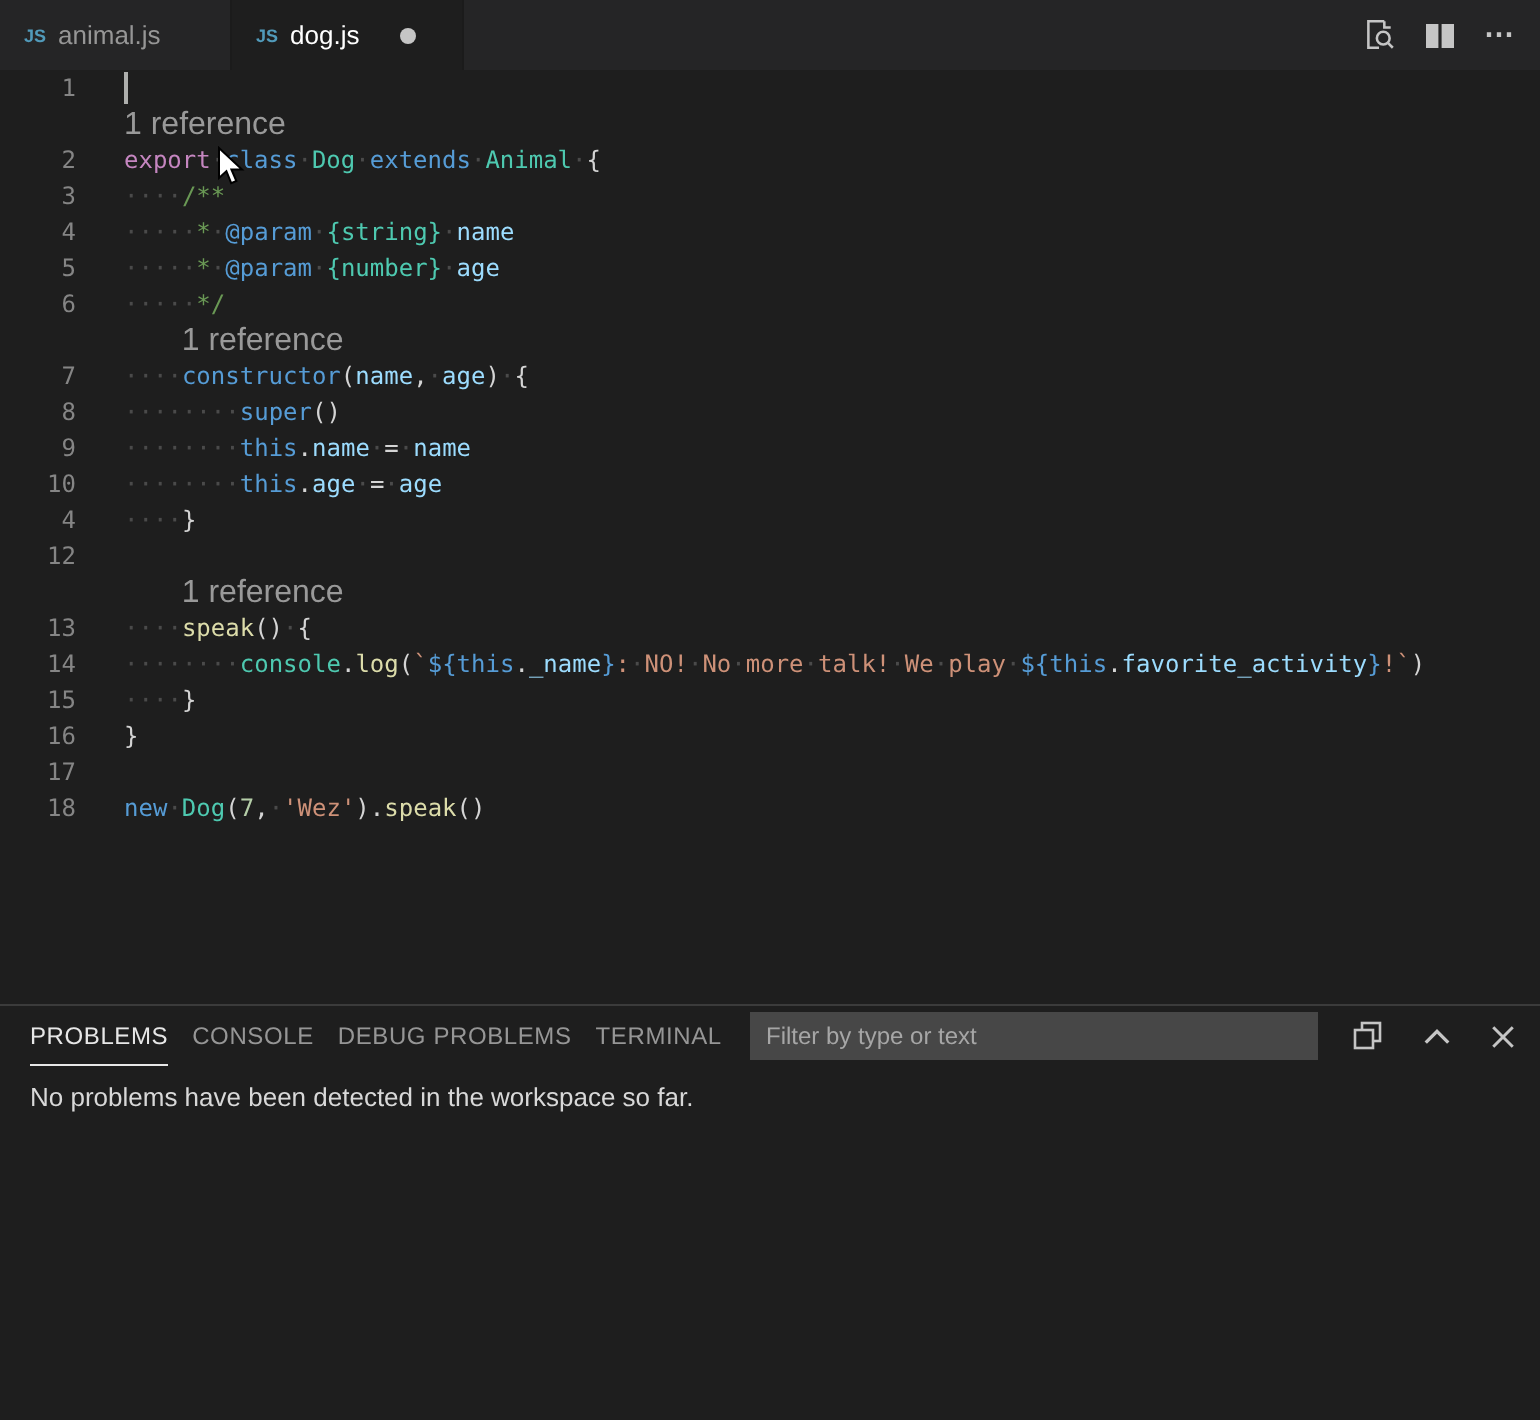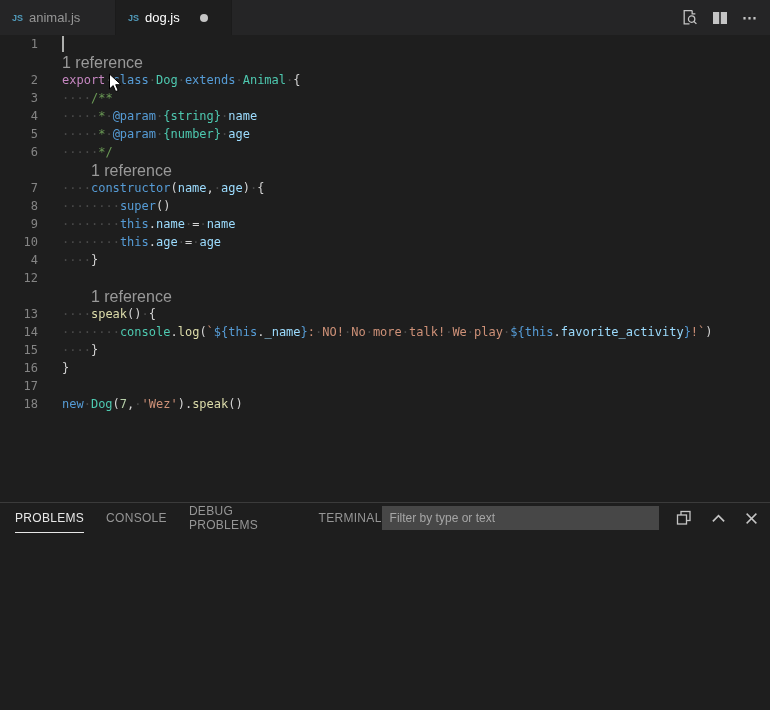--- a/index.html
+++ b/index.html
@@ -50,21 +50,21 @@
     display:inline-block;width:2px;height:16px;background:var(--caret);
     vertical-align:middle;margin-top:-2px;
   }
   .mouse-cursor{position:absolute;left:108px;top:38px;pointer-events:none;z-index:50}
   
   .panel{
     position:absolute;left:0;right:0;top:502px;bottom:0;background:var(--bg);
     border-top:1px solid rgba(128,128,128,0.30);
   }
   .panel-header{display:flex;align-items:center;height:30px;padding:0 12px 0 15px}
-  .panel-tabs{display:flex;gap:22px;height:100%}
+  .panel-tabs{display:flex;gap:12px;height:100%}
   .panel-tab{
     display:flex;align-items:center;height:100%;font-size:12px;letter-spacing:.3px;
     color:var(--tab_inactive_fg);cursor:pointer;border-bottom:1px solid transparent;
   }
   .panel-tab.active{color:var(--panel_active_fg);border-bottom-color:var(--panel_active_fg)}
   .filter-input{
     margin-left:auto;width:284px;height:24px;background:var(--input_bg);border:none;
     color:var(--input_fg);font-size:12px;padding:0 8px;outline:none;
     font-family:Liberation Sans, sans-serif;
   }
@@ -157,13 +157,14 @@
         </svg>
       </span>
       <span>
         <svg width="13" height="13" viewBox="0 0 16 16" stroke="#c5c5c5" stroke-width="1.8">
           <line x1="2" y1="2" x2="14" y2="14"></line>
             <line x1="14" y1="2" x2="2" y2="14"></line>
         </svg>
       </span>
     </div>
   </div>
+  <div class="panel-message">No problems have been detected in the workspace so far.</div>
 </div>
 
 </body></html>

